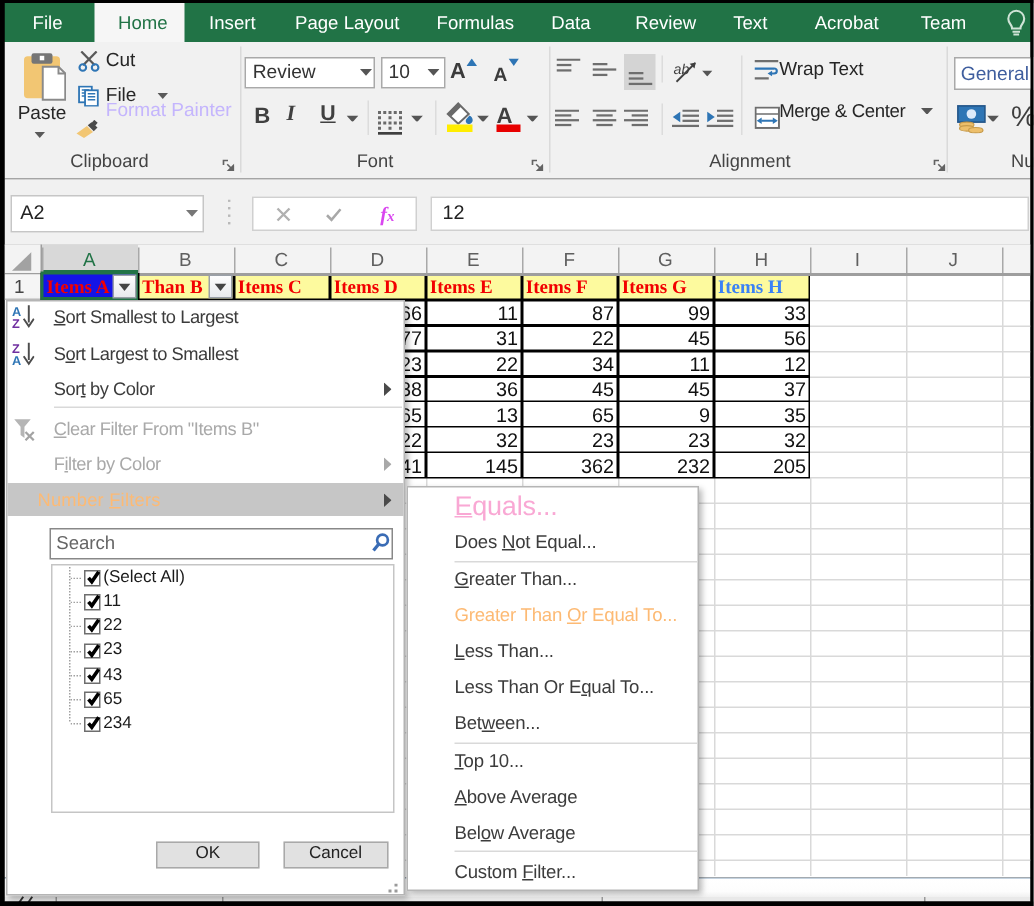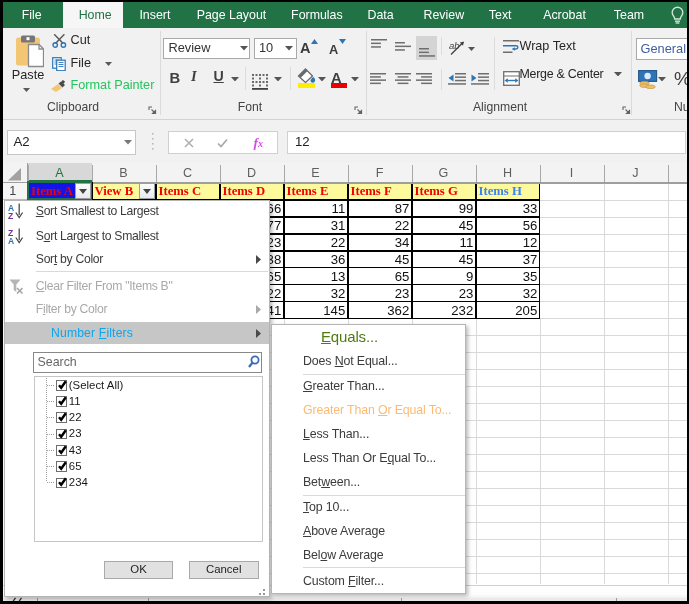--- a/index.html
+++ b/index.html
@@ -88,21 +88,21 @@
   </svg>
 <div style="position:absolute;left:70.5px;top:53.975px;font-size:12.7px;color:#262626;font-weight:normal;letter-spacing:0px;white-space:nowrap;line-height:19.049999999999997px;">File</div>
 <svg style="position:absolute;left:104.5px;top:61.5px" width="7" height="4" viewBox="0 0 7 4">
     <path d="M0 0 L7 0 L3.5 4 Z" fill="#5a5a5a"></path>
   </svg>
 <svg style="position:absolute;left:50px;top:79.5px" width="17" height="13" viewBox="0 0 17 13">
 <path d="M1 9 L8 4 L12 8 L6 12 Z" fill="#f2c673"></path>
 <path d="M8.5 3.5 L11 1.5 L15 5 L12.5 7.5 Z" fill="#4a4a4a"></path>
 <rect x="11.5" y="0.5" width="3" height="3" fill="#4a4a4a" transform="rotate(40 13 2)"></rect>
   </svg>
-<div style="position:absolute;left:70.5px;top:76px;font-size:12.7px;color:#22c55e;font-weight:normal;letter-spacing:0px;white-space:nowrap;line-height:19.049999999999997px;">Format Painter</div>
+<div style="position:absolute;left:70.5px;top:64px;font-size:12.7px;color:#c4b5fd;font-weight:normal;letter-spacing:0px;white-space:nowrap;line-height:19.049999999999997px;">Format Painter</div>
 <div style="position:absolute;left:163px;top:37.8px;width:87px;height:21.2px;background:#fff;border:1px solid #a9a9a9;"></div>
 <div style="position:absolute;left:168.5px;top:38.4px;font-size:12.8px;color:#333;font-weight:normal;letter-spacing:0px;white-space:nowrap;line-height:19.200000000000003px;">Review</div>
 <svg style="position:absolute;left:240.0px;top:46.15px" width="8" height="4.5" viewBox="0 0 8 4.5">
     <path d="M0 0 L8 0 L4.0 4.5 Z" fill="#555"></path>
   </svg>
 <div style="position:absolute;left:254px;top:37.8px;width:42.5px;height:21.2px;background:#fff;border:1px solid #a9a9a9;"></div>
 <div style="position:absolute;left:259px;top:38.4px;font-size:12.8px;color:#333;font-weight:normal;letter-spacing:0px;white-space:nowrap;line-height:19.200000000000003px;">10</div>
 <svg style="position:absolute;left:284.5px;top:46.15px" width="8" height="4.5" viewBox="0 0 8 4.5">
     <path d="M0 0 L8 0 L4.0 4.5 Z" fill="#555"></path>
   </svg>
@@ -356,21 +356,21 @@
 <div style="position:absolute;left:269.5px;top:572.55px;width:270.5px;height:1px;background:#d9d9d9;"></div>
 <div style="position:absolute;left:603.5px;top:182.7px;width:1px;height:401.8px;background:#d9d9d9;"></div>
 <div style="position:absolute;left:667.5px;top:182.7px;width:1px;height:401.8px;background:#d9d9d9;"></div>
 <div style="position:absolute;left:283.5px;top:318.3px;width:1px;height:266.2px;background:#d9d9d9;"></div>
 <div style="position:absolute;left:347.5px;top:318.3px;width:1px;height:266.2px;background:#d9d9d9;"></div>
 <div style="position:absolute;left:411.5px;top:318.3px;width:1px;height:266.2px;background:#d9d9d9;"></div>
 <div style="position:absolute;left:475.5px;top:318.3px;width:1px;height:266.2px;background:#d9d9d9;"></div>
 <div style="position:absolute;left:539.5px;top:318.3px;width:1px;height:266.2px;background:#d9d9d9;"></div>
 <div style="position:absolute;left:27.0px;top:182.2px;width:513.0px;height:136.60000000000002px;background:#000;"></div>
 <div style="position:absolute;left:92.5px;top:183.7px;width:62.5px;height:15.450000000000017px;background:#fdfa9e;"></div>
-<div style="position:absolute;left:94.5px;top:182.07500000000002px;width:44.0px;overflow:hidden;font-size:12.7px;color:#f20000;font-weight:bold;white-space:nowrap;line-height:18.8px;font-family:'Liberation Serif',serif">View B</div>
+<div style="position:absolute;left:94.5px;top:182.07500000000002px;width:44.0px;overflow:hidden;font-size:12.7px;color:#f20000;font-weight:bold;white-space:nowrap;line-height:18.8px;font-family:'Liberation Serif',serif">Than B</div>
 <div style="position:absolute;left:156.5px;top:183.7px;width:62.5px;height:15.450000000000017px;background:#fdfa9e;"></div>
 <div style="position:absolute;left:158.5px;top:182.07500000000002px;width:45px;overflow:hidden;font-size:12.7px;color:#f20000;font-weight:bold;white-space:nowrap;line-height:18.8px;font-family:'Liberation Serif',serif">Items C</div>
 <div style="position:absolute;left:220.5px;top:183.7px;width:62.5px;height:15.450000000000017px;background:#fdfa9e;"></div>
 <div style="position:absolute;left:222.5px;top:182.07500000000002px;width:45px;overflow:hidden;font-size:12.7px;color:#f20000;font-weight:bold;white-space:nowrap;line-height:18.8px;font-family:'Liberation Serif',serif">Items D</div>
 <div style="position:absolute;left:284.5px;top:183.7px;width:62.5px;height:15.450000000000017px;background:#fdfa9e;"></div>
 <div style="position:absolute;left:286.5px;top:182.07500000000002px;width:45px;overflow:hidden;font-size:12.7px;color:#f20000;font-weight:bold;white-space:nowrap;line-height:18.8px;font-family:'Liberation Serif',serif">Items E</div>
 <div style="position:absolute;left:348.5px;top:183.7px;width:62.5px;height:15.450000000000017px;background:#fdfa9e;"></div>
 <div style="position:absolute;left:350.5px;top:182.07500000000002px;width:45px;overflow:hidden;font-size:12.7px;color:#f20000;font-weight:bold;white-space:nowrap;line-height:18.8px;font-family:'Liberation Serif',serif">Items F</div>
 <div style="position:absolute;left:412.5px;top:183.7px;width:62.5px;height:15.450000000000017px;background:#fdfa9e;"></div>
 <div style="position:absolute;left:414.5px;top:182.07500000000002px;width:45px;overflow:hidden;font-size:12.7px;color:#f20000;font-weight:bold;white-space:nowrap;line-height:18.8px;font-family:'Liberation Serif',serif">Items G</div>
@@ -497,21 +497,21 @@
 <svg style="position:absolute;left:255.5px;top:254.7px" width="5" height="9" viewBox="0 0 5 9">
     <path d="M0 0 L5 4.5 L0 9 Z" fill="#4a4a4a"></path>
   </svg>
 <div style="position:absolute;left:35.8px;top:277.35px;font-size:12.2px;color:#a9a9a9;font-weight:normal;letter-spacing:0px;white-space:nowrap;line-height:18.299999999999997px;letter-spacing:-0.3px"><span class="u">C</span>lear Filter From "Items B"</div>
 <div style="position:absolute;left:35.8px;top:300.35px;font-size:12.2px;color:#a9a9a9;font-weight:normal;letter-spacing:0px;white-space:nowrap;line-height:18.299999999999997px;letter-spacing:-0.3px">F<span class="u">i</span>lter by Color</div>
 <svg style="position:absolute;left:255.5px;top:305.0px" width="5" height="9" viewBox="0 0 5 9">
     <path d="M0 0 L5 4.5 L0 9 Z" fill="#a9a9a9"></path>
   </svg>
 <div style="position:absolute;left:35.7px;top:271.3px;width:232px;height:1px;background:#d9d9d9;"></div>
 <div style="position:absolute;left:4.5px;top:322.2px;width:264px;height:21.8px;background:#c6c6c6;"></div>
-<div style="position:absolute;left:51px;top:324.05px;font-size:12.2px;color:#0ea5e9;font-weight:normal;letter-spacing:0px;white-space:nowrap;line-height:18.299999999999997px;letter-spacing:0.15px">Number <span class="u">F</span>ilters</div>
+<div style="position:absolute;left:25px;top:324.05px;font-size:12.2px;color:#fdba74;font-weight:normal;letter-spacing:0px;white-space:nowrap;line-height:18.299999999999997px;letter-spacing:0.15px">Number <span class="u">F</span>ilters</div>
 <svg style="position:absolute;left:255.5px;top:328.7px" width="5" height="9" viewBox="0 0 5 9">
     <path d="M0 0 L5 4.5 L0 9 Z" fill="#4a4a4a"></path>
   </svg>
 <svg style="position:absolute;left:8px;top:203px" width="15" height="16" viewBox="0 0 15 16">
 <text x="0" y="7.5" font-size="8.5" font-weight="bold" fill="#2e75b5" font-family="Liberation Sans">A</text>
 <text x="0" y="15.5" font-size="8.5" font-weight="bold" fill="#7030a0" font-family="Liberation Sans">Z</text>
 <path d="M11.2 0.5 V12" stroke="#4d4d4d" stroke-width="1.3"></path>
 <path d="M7.8 9.5 L11.2 14.5 L14.6 9.5" fill="none" stroke="#4d4d4d" stroke-width="1.3"></path>
   </svg>
 <svg style="position:absolute;left:8px;top:227.5px" width="15" height="16" viewBox="0 0 15 16">
@@ -683,21 +683,21 @@
 <div style="position:absolute;left:188.5px;top:561px;width:70.5px;height:17.5px;background:#e1e1e1;border:1px solid #a9a9a9;"></div>
 <div style="position:absolute;left:123.69999999999999px;top:561.25px;width:200px;text-align:center;font-size:11.4px;color:#222;font-weight:normal;white-space:nowrap;line-height:17.1px;">Cancel</div>
 <svg style="position:absolute;left:258px;top:588.5px" width="9" height="8" viewBox="0 0 9 8">
     <g fill="#9a9a9a">
       <rect x="5" y="0" width="2" height="2"></rect>
       <rect x="1" y="4" width="2" height="2"></rect>
       <rect x="5" y="4" width="2" height="2"></rect>
     </g>
   </svg>
 <div style="position:absolute;left:270.5px;top:324px;width:195.5px;height:270.2px;background:#fff;border:1px solid #b5b5b5;box-shadow:2px 2px 4px rgba(0,0,0,.28);"></div>
-<div style="position:absolute;left:321px;top:328.09999999999997px;font-size:15px;color:#4d7c0f;font-weight:normal;letter-spacing:0px;white-space:nowrap;line-height:18.6px;letter-spacing:-0.15px"><span class="u">E</span>quals...</div>
+<div style="position:absolute;left:303px;top:328.09999999999997px;font-size:18px;color:#f9a8d4;font-weight:normal;letter-spacing:0px;white-space:nowrap;line-height:18.6px;letter-spacing:-0.15px"><span class="u">E</span>quals...</div>
 <div style="position:absolute;left:303px;top:352.3px;font-size:12.4px;color:#3c3c3c;font-weight:normal;letter-spacing:0px;white-space:nowrap;line-height:18.6px;letter-spacing:-0.15px">Does <span class="u">N</span>ot Equal...</div>
 <div style="position:absolute;left:303px;top:376.5px;font-size:12.4px;color:#3c3c3c;font-weight:normal;letter-spacing:0px;white-space:nowrap;line-height:18.6px;letter-spacing:-0.15px"><span class="u">G</span>reater Than...</div>
 <div style="position:absolute;left:303px;top:400.7px;font-size:12.4px;color:#fdba74;font-weight:normal;letter-spacing:0px;white-space:nowrap;line-height:18.6px;letter-spacing:-0.15px">Greater Than <span class="u">O</span>r Equal To...</div>
 <div style="position:absolute;left:303px;top:424.9px;font-size:12.4px;color:#3c3c3c;font-weight:normal;letter-spacing:0px;white-space:nowrap;line-height:18.6px;letter-spacing:-0.15px"><span class="u">L</span>ess Than...</div>
 <div style="position:absolute;left:303px;top:449.09999999999997px;font-size:12.4px;color:#3c3c3c;font-weight:normal;letter-spacing:0px;white-space:nowrap;line-height:18.6px;letter-spacing:-0.15px">Less Than Or E<span class="u">q</span>ual To...</div>
 <div style="position:absolute;left:303px;top:473.3px;font-size:12.4px;color:#3c3c3c;font-weight:normal;letter-spacing:0px;white-space:nowrap;line-height:18.6px;letter-spacing:-0.15px">Bet<span class="u">w</span>een...</div>
 <div style="position:absolute;left:303px;top:497.7px;font-size:12.4px;color:#3c3c3c;font-weight:normal;letter-spacing:0px;white-space:nowrap;line-height:18.6px;letter-spacing:-0.15px"><span class="u">T</span>op 10...</div>
 <div style="position:absolute;left:303px;top:521.9000000000001px;font-size:12.4px;color:#3c3c3c;font-weight:normal;letter-spacing:0px;white-space:nowrap;line-height:18.6px;letter-spacing:-0.15px"><span class="u">A</span>bove Average</div>
 <div style="position:absolute;left:303px;top:546.1px;font-size:12.4px;color:#3c3c3c;font-weight:normal;letter-spacing:0px;white-space:nowrap;line-height:18.6px;letter-spacing:-0.15px">Bel<span class="u">o</span>w Average</div>
 <div style="position:absolute;left:303px;top:572.3000000000001px;font-size:12.4px;color:#3c3c3c;font-weight:normal;letter-spacing:0px;white-space:nowrap;line-height:18.6px;letter-spacing:-0.15px">Custom <span class="u">F</span>ilter...</div>

